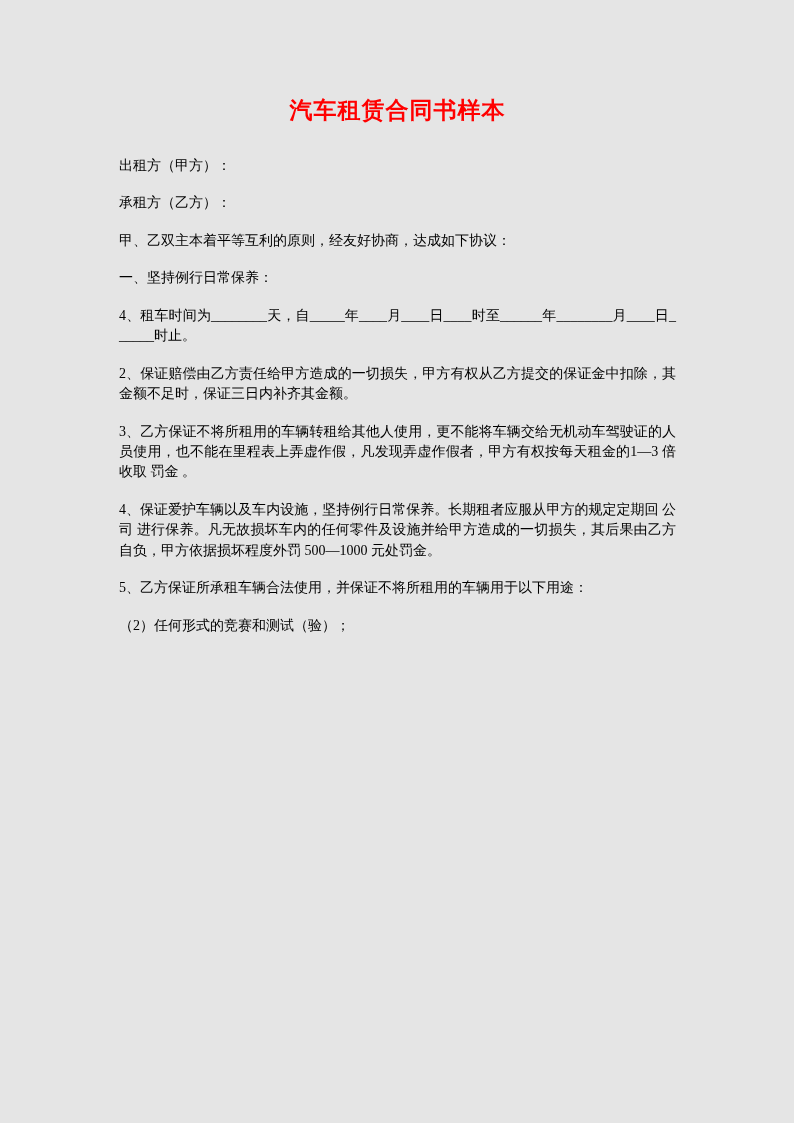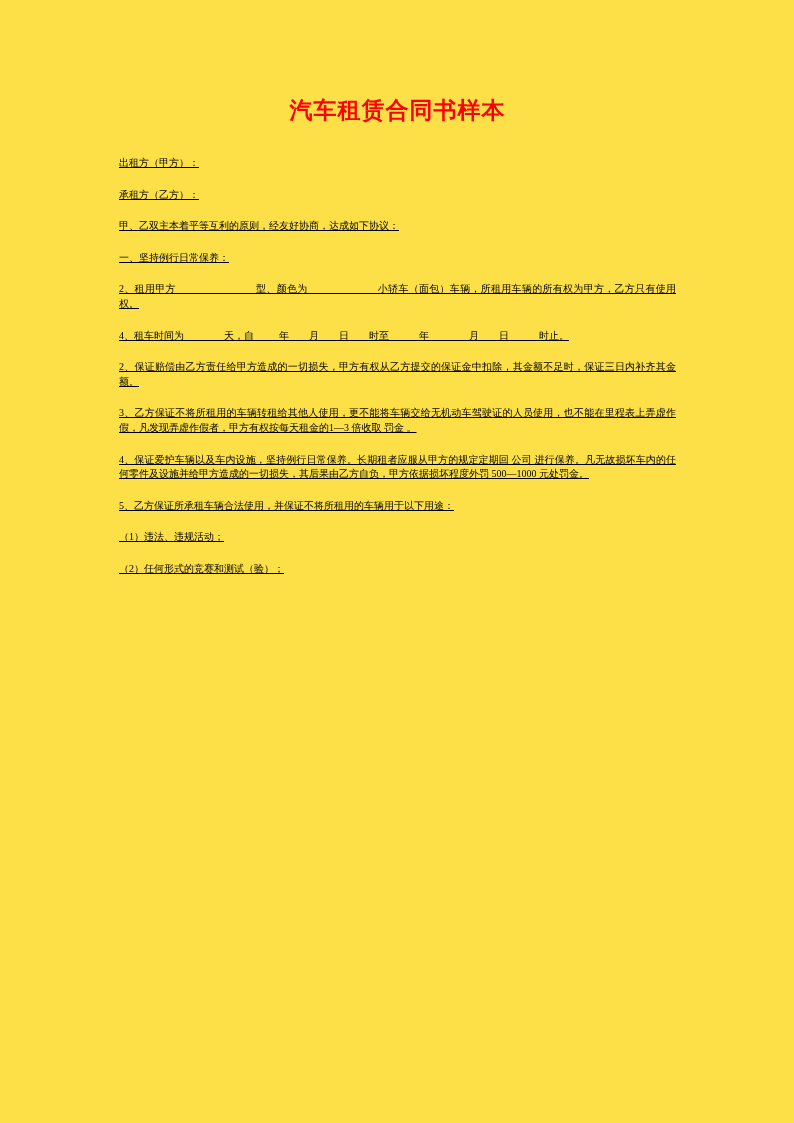--- a/index.html
+++ b/index.html
@@ -5,57 +5,54 @@
   html, body {
     margin: 0;
     padding: 0;
     background: #ffffff;
   }
   .page {
     position: relative;
     width: 794px;
     height: 1123px;
     margin: 0 auto;
-    background: #fde047;
+    background: #e5e5e5;
     box-sizing: border-box;
     padding: 95px 118px 40px 119px;
     overflow: hidden;
     font-family: "Liberation Serif", "DejaVu Serif", serif;
     color: #000000;
   }
   .doc-title {
     margin: 0 0 30px 0;
     text-align: center;
     font-size: 23px;
     font-weight: bold;
     color: #ff0000;
     font-family: "Liberation Sans", "DejaVu Sans", sans-serif;
     letter-spacing: 1px;
   }
   .para {
     margin: 0 0 17px 0;
-    font-size: 10px;
+    font-size: 14px;
     line-height: 1.46;
     white-space: pre-wrap;
     word-break: break-all;
     text-align: justify;
-    text-decoration: underline;
   }
 </style>
 </head>
 <body>
 
 <div class="page">
   <h1 class="doc-title">汽车租赁合同书样本</h1>
 
   <p class="para">出租方（甲方）：</p>
   <p class="para">承租方（乙方）：</p>
   <p class="para">甲、乙双主本着平等互利的原则，经友好协商，达成如下协议：</p>
   <p class="para">一、坚持例行日常保养：</p>
-  <p class="para">2、租用甲方________________型、颜色为______________小轿车（面包）车辆，所租用车辆的所有权为甲方，乙方只有使用权。</p>
   <p class="para">4、租车时间为________天，自_____年____月____日____时至______年________月____日______时止。</p>
   <p class="para">2、保证赔偿由乙方责任给甲方造成的一切损失，甲方有权从乙方提交的保证金中扣除，其金额不足时，保证三日内补齐其金额。</p>
   <p class="para">3、乙方保证不将所租用的车辆转租给其他人使用，更不能将车辆交给无机动车驾驶证的人员使用，也不能在里程表上弄虚作假，凡发现弄虚作假者，甲方有权按每天租金的1—3 倍收取 罚金 。</p>
   <p class="para">4、保证爱护车辆以及车内设施，坚持例行日常保养。长期租者应服从甲方的规定定期回 公司 进行保养。凡无故损坏车内的任何零件及设施并给甲方造成的一切损失，其后果由乙方自负，甲方依据损坏程度外罚 500—1000 元处罚金。</p>
   <p class="para">5、乙方保证所承租车辆合法使用，并保证不将所租用的车辆用于以下用途：</p>
-  <p class="para">（1）违法、违规活动；</p>
   <p class="para">（2）任何形式的竞赛和测试（验）；</p>
 </div>
 
 </body></html>

